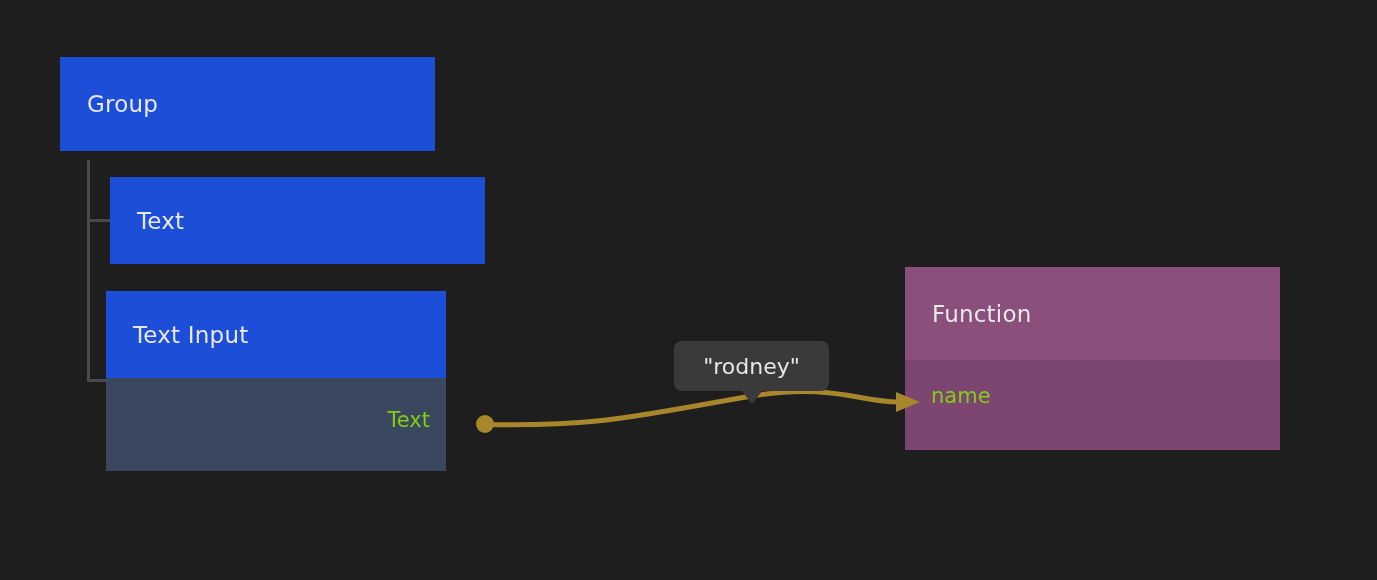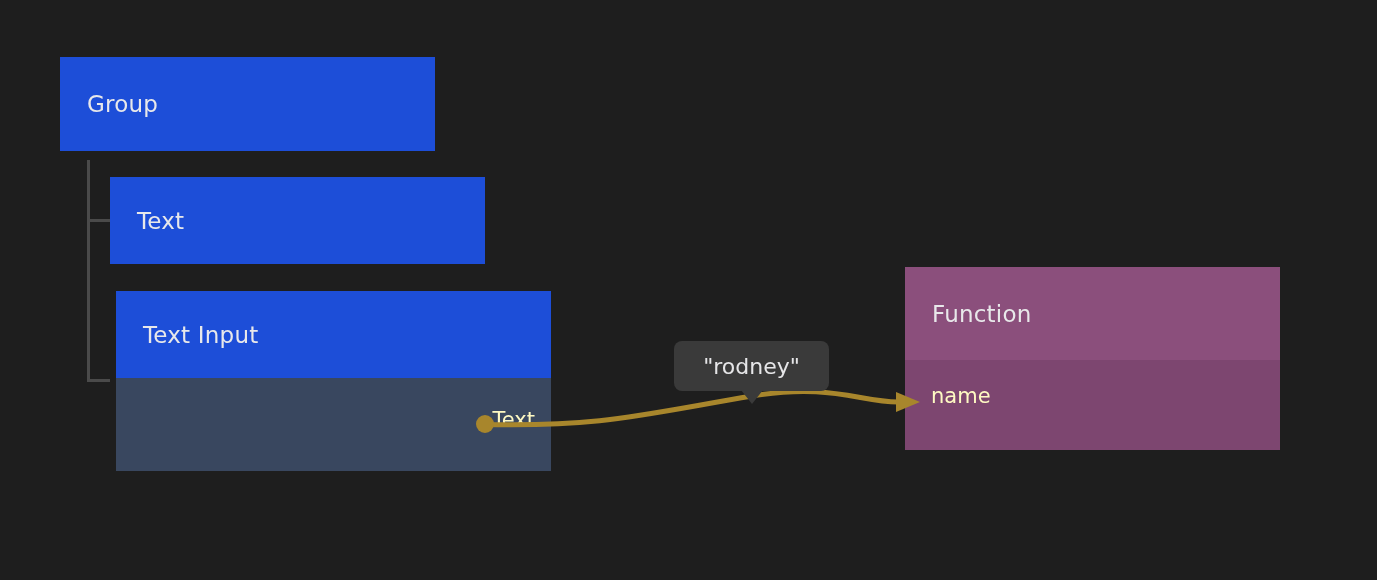--- a/index.html
+++ b/index.html
@@ -60,37 +60,37 @@
     left: 60px; top: 57px; width: 375px; height: 94px;
   }
   #node-group .node-header { height: 94px; }
 
   #node-text {
     left: 110px; top: 177px; width: 375px; height: 87px;
   }
   #node-text .node-header { height: 87px; }
 
   #node-textinput {
-    left: 116px; top: 291px; width: 435px; height: 180px;
+    left: 106px; top: 291px; width: 340px; height: 180px;
   }
   #node-textinput .node-header { height: 87px; }
   #node-textinput .node-body   { height: 93px; }
 
   #node-function {
     left: 905px; top: 267px; width: 375px; height: 183px;
   }
   #node-function .node-header { height: 93px; }
   #node-function .node-body   { height: 90px; }
 
   
   .port-row {
     position: absolute;
     display: flex;
     align-items: center;
-    color: #fef9c3;
+    color: #84cc16;
     font-size: 21px;
     white-space: nowrap;
   }
   .port-row.out {
     right: 16px;
     top: 30px;
     justify-content: flex-end;
   }
   .port-row.in {
     left: 26px;

